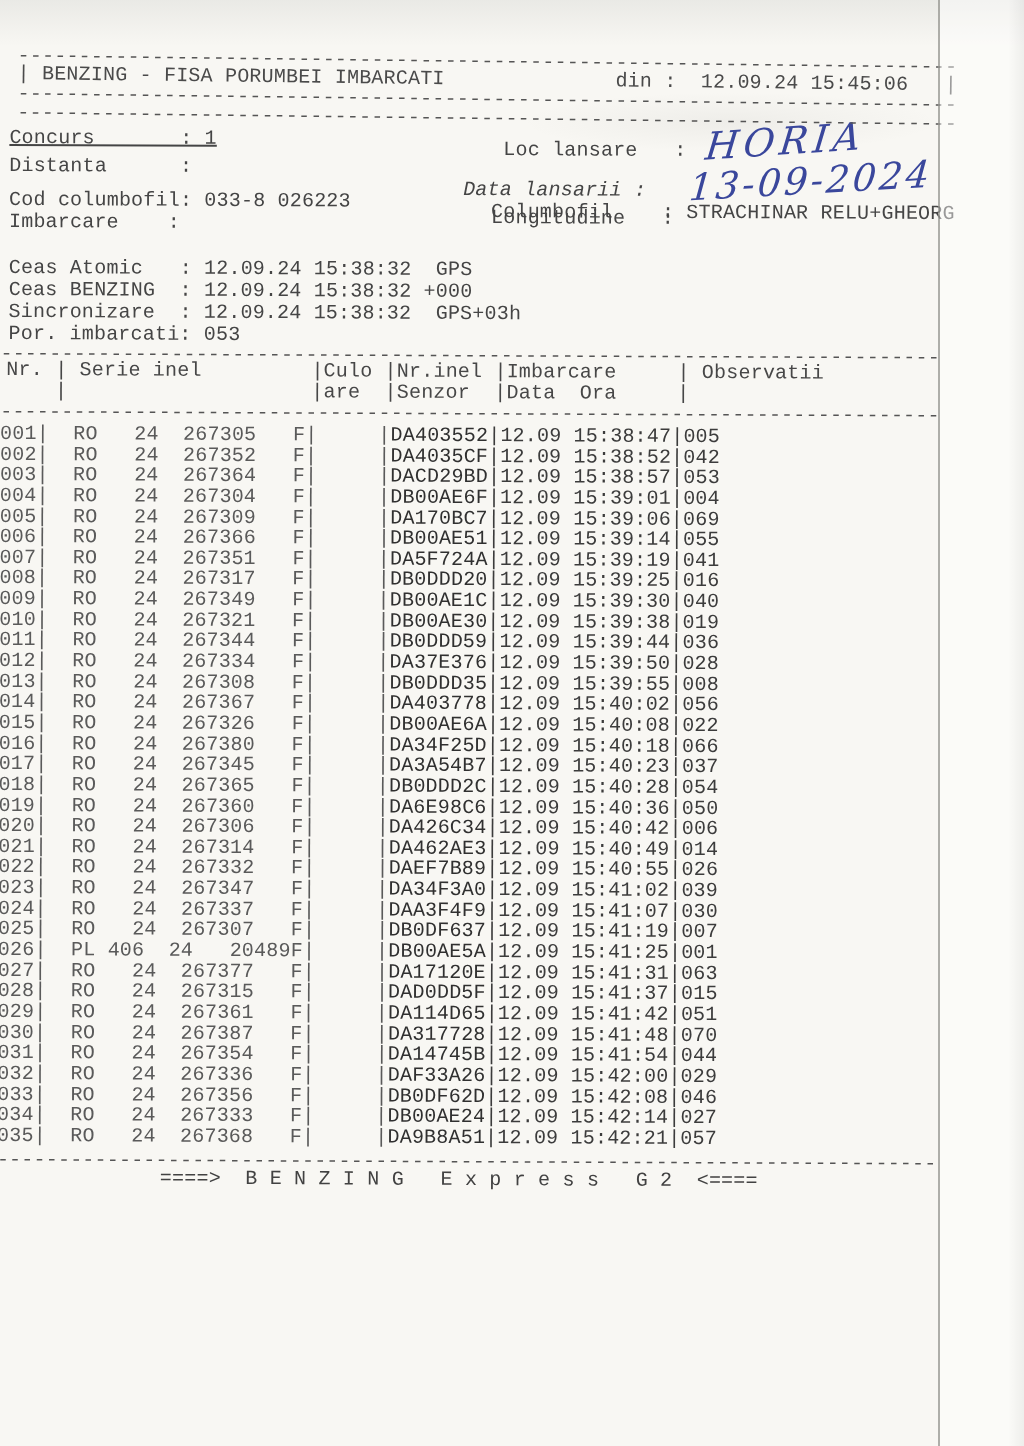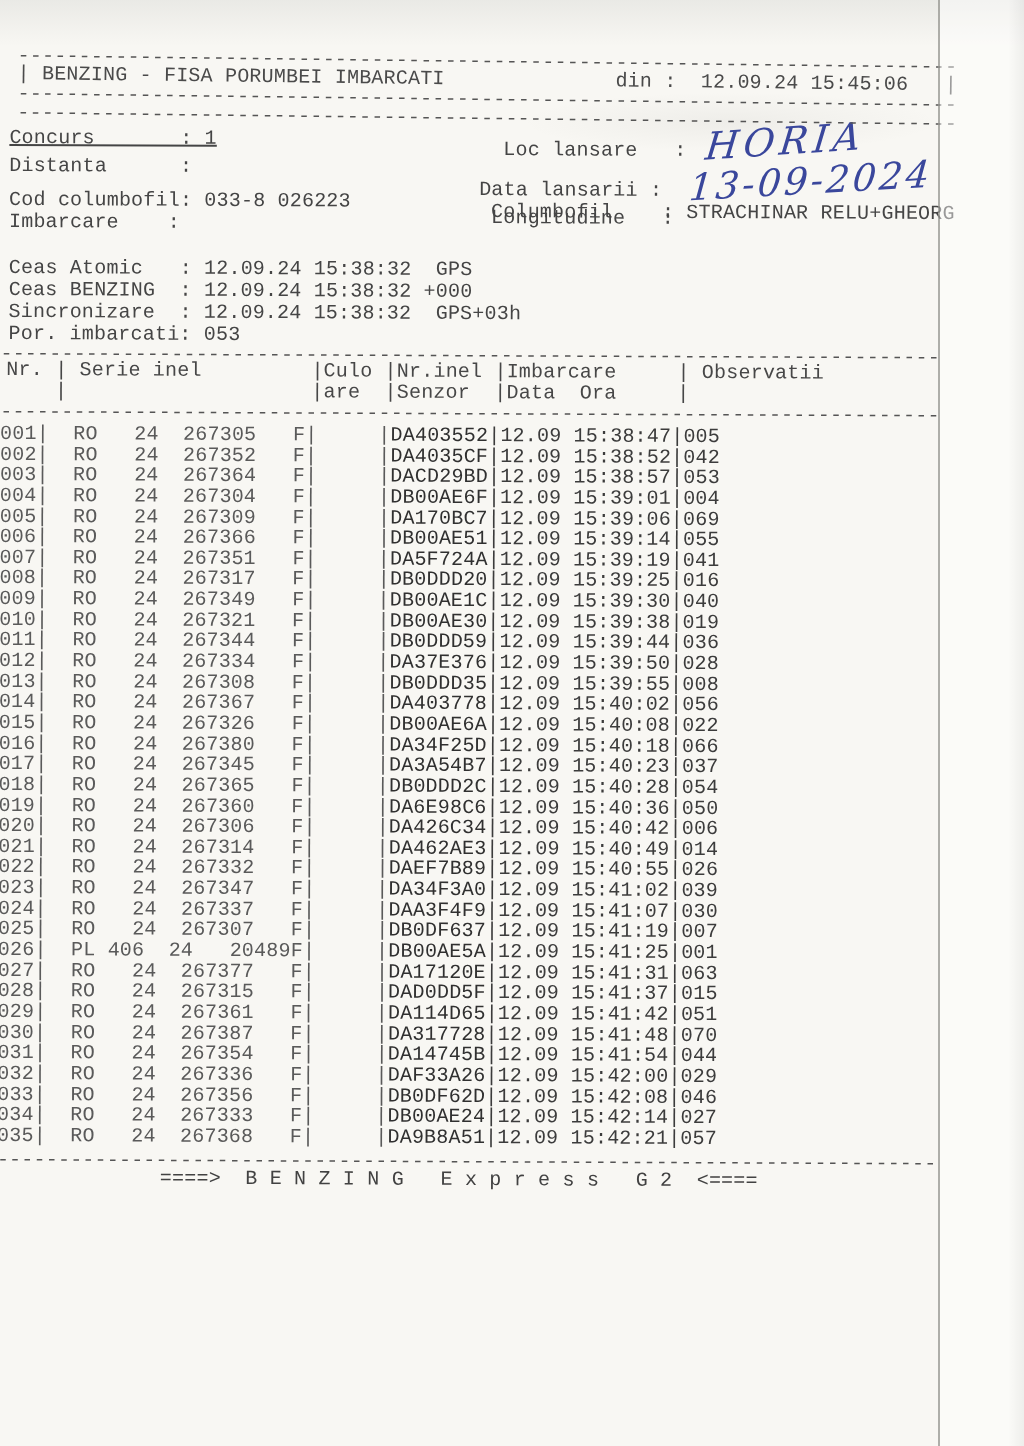--- a/index.html
+++ b/index.html
@@ -62,21 +62,21 @@
     <div id="footer-banner">====&gt;  B E N Z I N G   E x p r e s s   G 2  &lt;====</div>
   <div class="mline dash tilt" style="left: 18px; top: 46px;">-----------------------------------------------------------------------------</div>
       <div class="mline title-line tilt" style="left: 18px; top: 64px;">| BENZING - FISA PORUMBEI IMBARCATI              din :  12.09.24 15:45:06   |</div>
       <div class="mline dash tilt" style="left: 18px; top: 84px;">-----------------------------------------------------------------------------</div>
       <div class="mline dash tilt" style="left: 18px; top: 103px;">-----------------------------------------------------------------------------</div>
       <div class="mline" style="left: 10px; top: 128px; text-decoration: underline;">Concurs       : 1</div>
       <div class="mline" style="left: 10px; top: 156px;">Distanta      :</div>
       <div class="mline" style="left: 10px; top: 190px;">Cod columbofil: 033-8 026223</div>
       <div class="mline" style="left: 10px; top: 212px;">Imbarcare    :</div>
       <div class="mline" style="left: 504px; top: 138px;">Loc lansare   :</div>
-      <div class="mline" style="left: 480px; top: 178px;">Data lansarii :</div>
+      <div class="mline" style="left: 464px; top: 178px; font-style: italic;">Data lansarii :</div>
       <div class="mline" style="left: 492px; top: 200px;">Columbofil    : STRACHINAR RELU+GHEORG</div>
       <div class="mline" style="left: 492px; top: 206px;">Longitudine   :</div>
       <div class="mline" style="left: 10px; top: 258px;">Ceas Atomic   : 12.09.24 15:38:32  GPS</div>
       <div class="mline" style="left: 10px; top: 280px;">Ceas BENZING  : 12.09.24 15:38:32 +000</div>
       <div class="mline" style="left: 10px; top: 302px;">Sincronizare  : 12.09.24 15:38:32  GPS+03h</div>
       <div class="mline" style="left: 10px; top: 324px;">Por. imbarcati: 053</div>
       <div class="mline dash" style="left: 2px; top: 344px;">-----------------------------------------------------------------------------</div>
       <div class="mline hdr" style="left: 8px; top: 360px;">Nr. | Serie inel         |Culo |Nr.inel |Imbarcare     | Observatii</div>
       <div class="mline hdr" style="left: 8px; top: 381px;">    |                    |are  |Senzor  |Data  Ora     |</div>
       <div class="mline dash" style="left: 2px; top: 402px;">-----------------------------------------------------------------------------</div>

